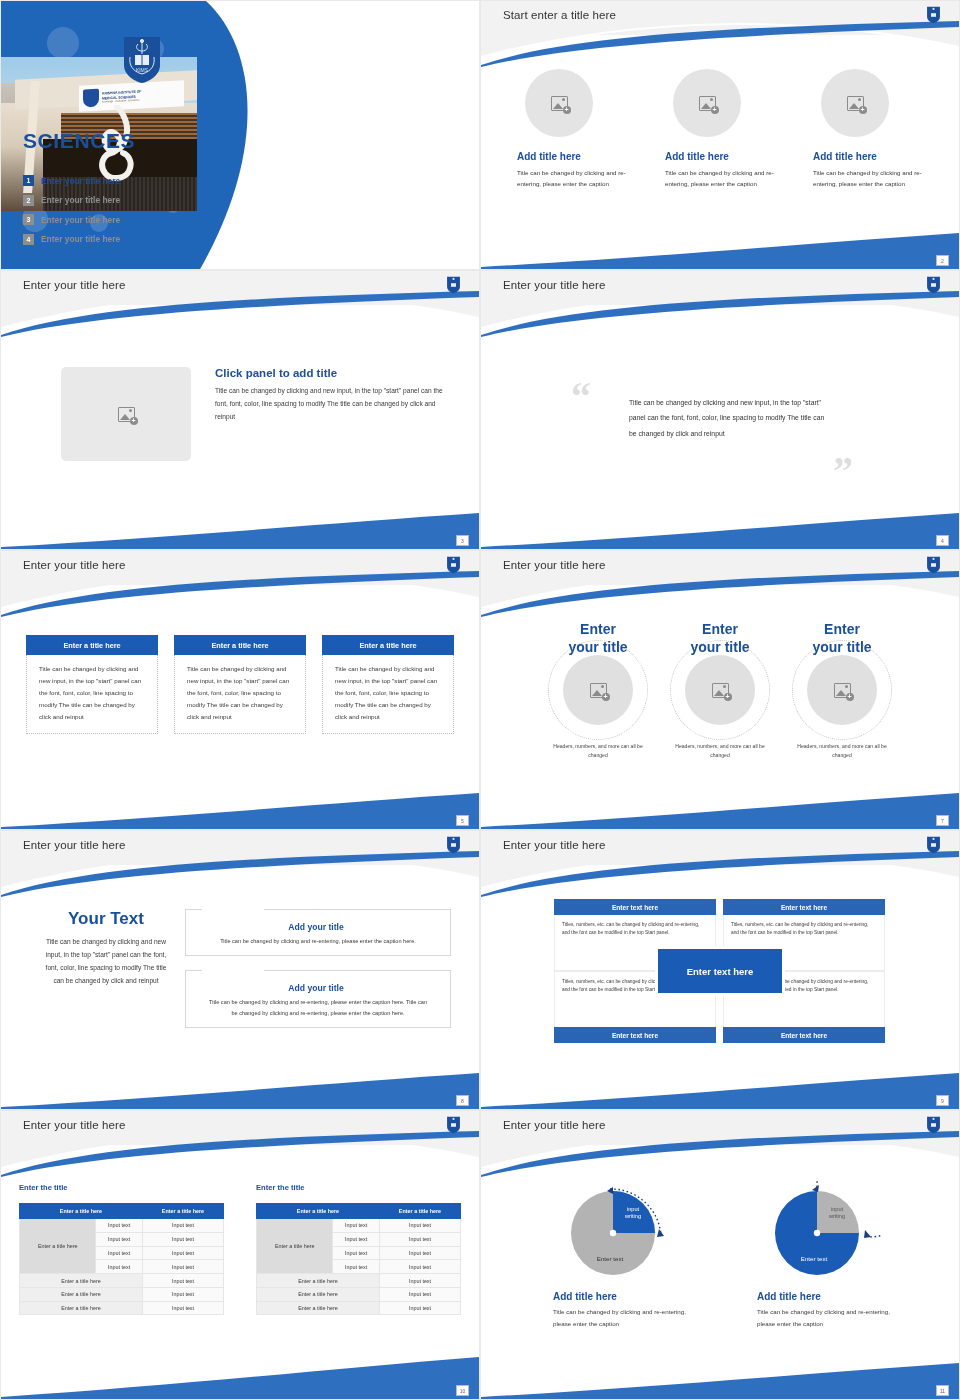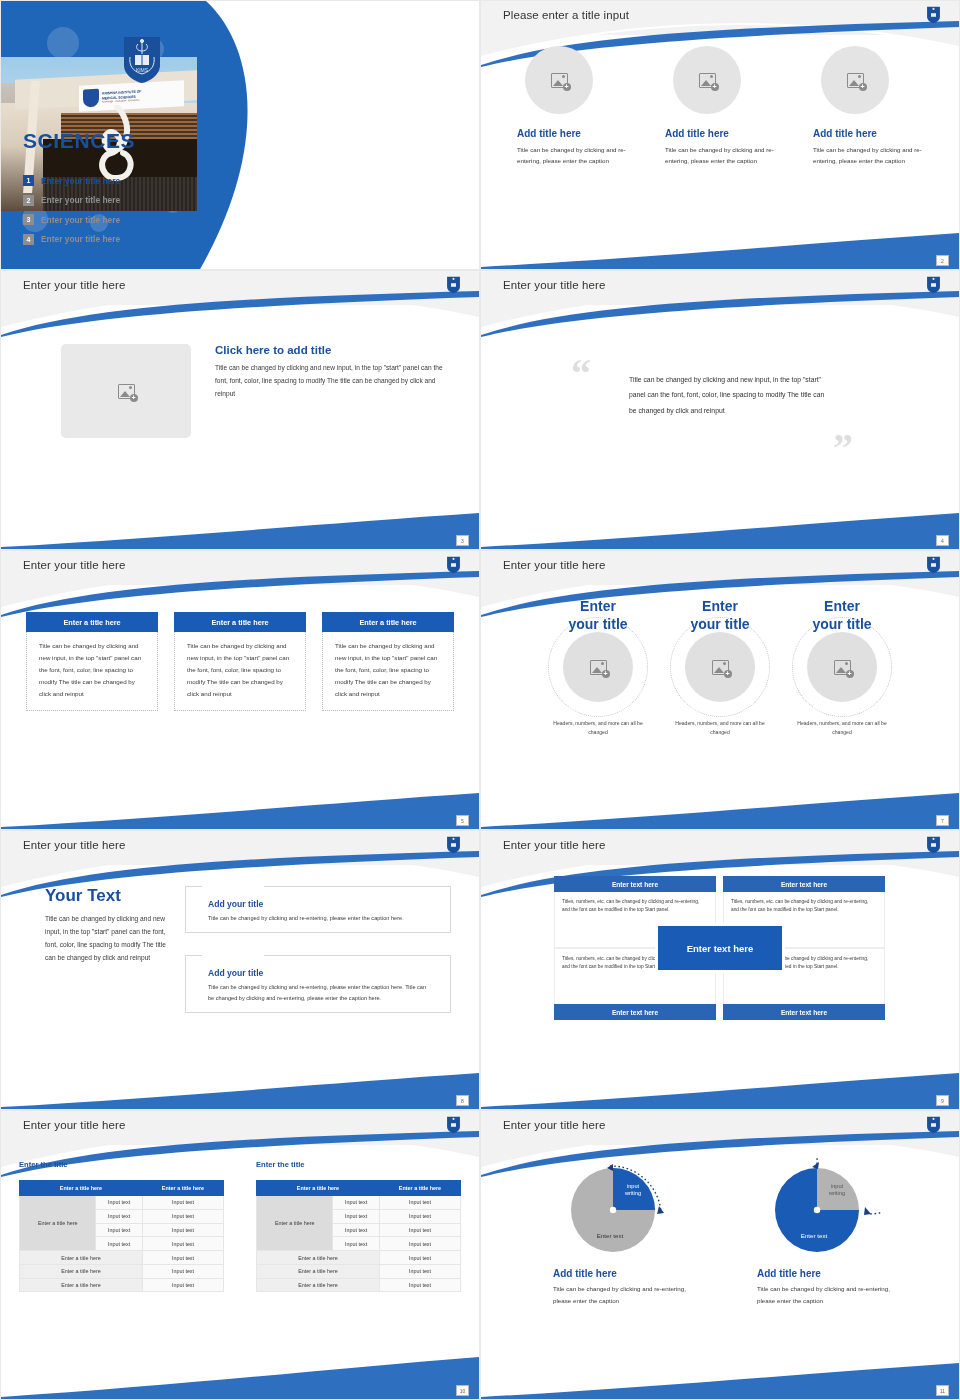--- a/index.html
+++ b/index.html
@@ -20,21 +20,21 @@
   .slide-title { position:absolute; left:22px; top:8px; font-size:11.5px;
                  color:#333; letter-spacing:.1px; z-index:6; }
   .shield-wrap { position:absolute; right:18px; top:5px; z-index:7; }
   .swoosh-top { position:absolute; left:0; top:18px; width:100%; height:48px; z-index:4;}
   .swoosh-bot { position:absolute; left:0; bottom:0; width:100%; height:46px; z-index:4;}
   .pagenum { position:absolute; right:10px; bottom:3px; width:13px; height:11px;
              border:1px solid #b9b9b9; background:#fdfdfd; font-size:5px;
              color:#666; display:flex; align-items:center; justify-content:center;
              z-index:8; }
 
-  .body { position:absolute; left:0; top:33px; width:100%; bottom:18px; z-index:5; }
+  .body { position:absolute; left:0; top:56px; width:100%; bottom:18px; z-index:5; }
 
   
   .cover { background:#ffffff; }
   .cover-blue { position:absolute; left:0; top:0; width:260px; height:270px; }
   .photo { position:absolute; left:0; top:56px; width:196px; height:154px;
            overflow:hidden; }
   .ph-sky { position:absolute; inset:0;
             background:linear-gradient(#9ecbe8 0%, #bfdcef 45%, #d9e8f2 60%, #cfc3ab 100%); }
   .ph-bldg { position:absolute; left:0; bottom:0; width:100%; height:108px;
              background:linear-gradient(180deg,#e8ded0 0%, #d8cbb8 40%, #5d4c3c 100%); }
@@ -120,27 +120,27 @@
   .rings .col { width:108px; text-align:center; position:relative; }
   .ring-h { font-size:14px; font-weight:bold; color:#1a4f9c; line-height:1.25;
             position:relative; z-index:3; }
   .ring-out { width:100px; height:100px; border-radius:50%; border:1px dotted #c6c6c6;
               margin:-16px auto 0; display:flex; align-items:center; justify-content:center; }
   .ring-in { width:70px; height:70px; border-radius:50%; background:#e0e0e0;
              display:flex; align-items:center; justify-content:center; }
   .ring-p { font-size:5.1px; line-height:1.7; color:#444; margin-top:2px; }
 
   
-  .yt { display:flex; gap:18px; padding:22px 28px 0 44px; }
+  .yt { display:flex; gap:18px; padding:22px 28px 0 44px;text-align:center; }
   .yt-l { width:122px; }
   .yt-h { font-size:17px; font-weight:bold; color:#1a4f9c; margin-bottom:7px; }
   .yt-p { font-size:6.6px; line-height:1.95; color:#3a3a3a; }
   .yt-r { flex:1; }
   .ycard { border:1px solid #d8d8d8; border-top:none; padding:7px 22px 9px;
-           margin-bottom:22px; position:relative; }
+           margin-bottom:14px; position:relative; }
   .ycard::before { content:""; position:absolute; left:0; top:0; width:16px;
                    height:1px; background:#d8d8d8; }
   .ycard::after { content:""; position:absolute; right:0; top:0; width:calc(100% - 78px);
                   height:1px; background:#d8d8d8; }
   .yc-h { font-size:8.6px; font-weight:bold; color:#1a4f9c; margin-bottom:4px;
           position:relative; z-index:2; background:#fff; display:inline-block;
           padding-right:4px; }
   .yc-p { font-size:5.6px; line-height:1.85; color:#3a3a3a; }
 
   
@@ -265,21 +265,21 @@
 
   <div class="slide">
     <div class="hdr-band"></div>
     <svg class="hdr-curve" viewBox="0 0 480 56" preserveAspectRatio="none">
       <path d="M0,56 C160,14 330,14 480,46 L480,0 L0,0 Z" fill="#f2f2f2"></path>
       <path d="M0,56 C160,14 330,14 480,46" stroke="#ffffff" stroke-width="2" fill="none"></path>
     </svg>
     <svg class="swoosh-top" viewBox="0 0 480 48" preserveAspectRatio="none">
       <path d="M0,46 C90,16 250,8 480,2 L480,8 C250,16 90,26 0,48 Z" fill="#2f6fc0"></path>
     </svg>
-    <div class="slide-title">Please enter a title input</div>
+    <div class="slide-title">Start enter a title here</div>
     <div class="shield-wrap">
       <svg width="15" height="18" viewBox="0 0 42 50">
         <path d="M3 2 H39 V30 C39 41 27 47 21 48 C15 47 3 41 3 30 Z" fill="#1a4f9c"></path>
         <rect x="14" y="20" width="14" height="10" fill="#e6eefb"></rect>
         <circle cx="21" cy="8" r="3" fill="#dce8f6"></circle>
       </svg>
     </div>
 
     <div class="body">
       <div class="circ3">
@@ -348,21 +348,21 @@
       <div class="pic-txt">
         <div class="pic-box">
           <div class="imgico">
               <div class="frm"></div>
               <div class="mtn"></div>
               <div class="sun"></div>
               <div class="plus">+</div>
             </div>
         </div>
         <div>
-          <div class="pt-h">Click here to add title</div>
+          <div class="pt-h">Click panel to add title</div>
           <div class="pt-p">Title can be changed by clicking and new input, in the top "start" panel can the font, font, color, line spacing to modify The title can be changed by click and reinput</div>
         </div>
       </div>
     </div>
     <svg class="swoosh-bot" viewBox="0 0 480 46" preserveAspectRatio="none">
       <path d="M480,10 C330,20 180,34 0,44 L0,46 L480,46 Z" fill="#2f6fc0"></path>
     </svg>
     <div class="pagenum">3</div>
   </div>
 

